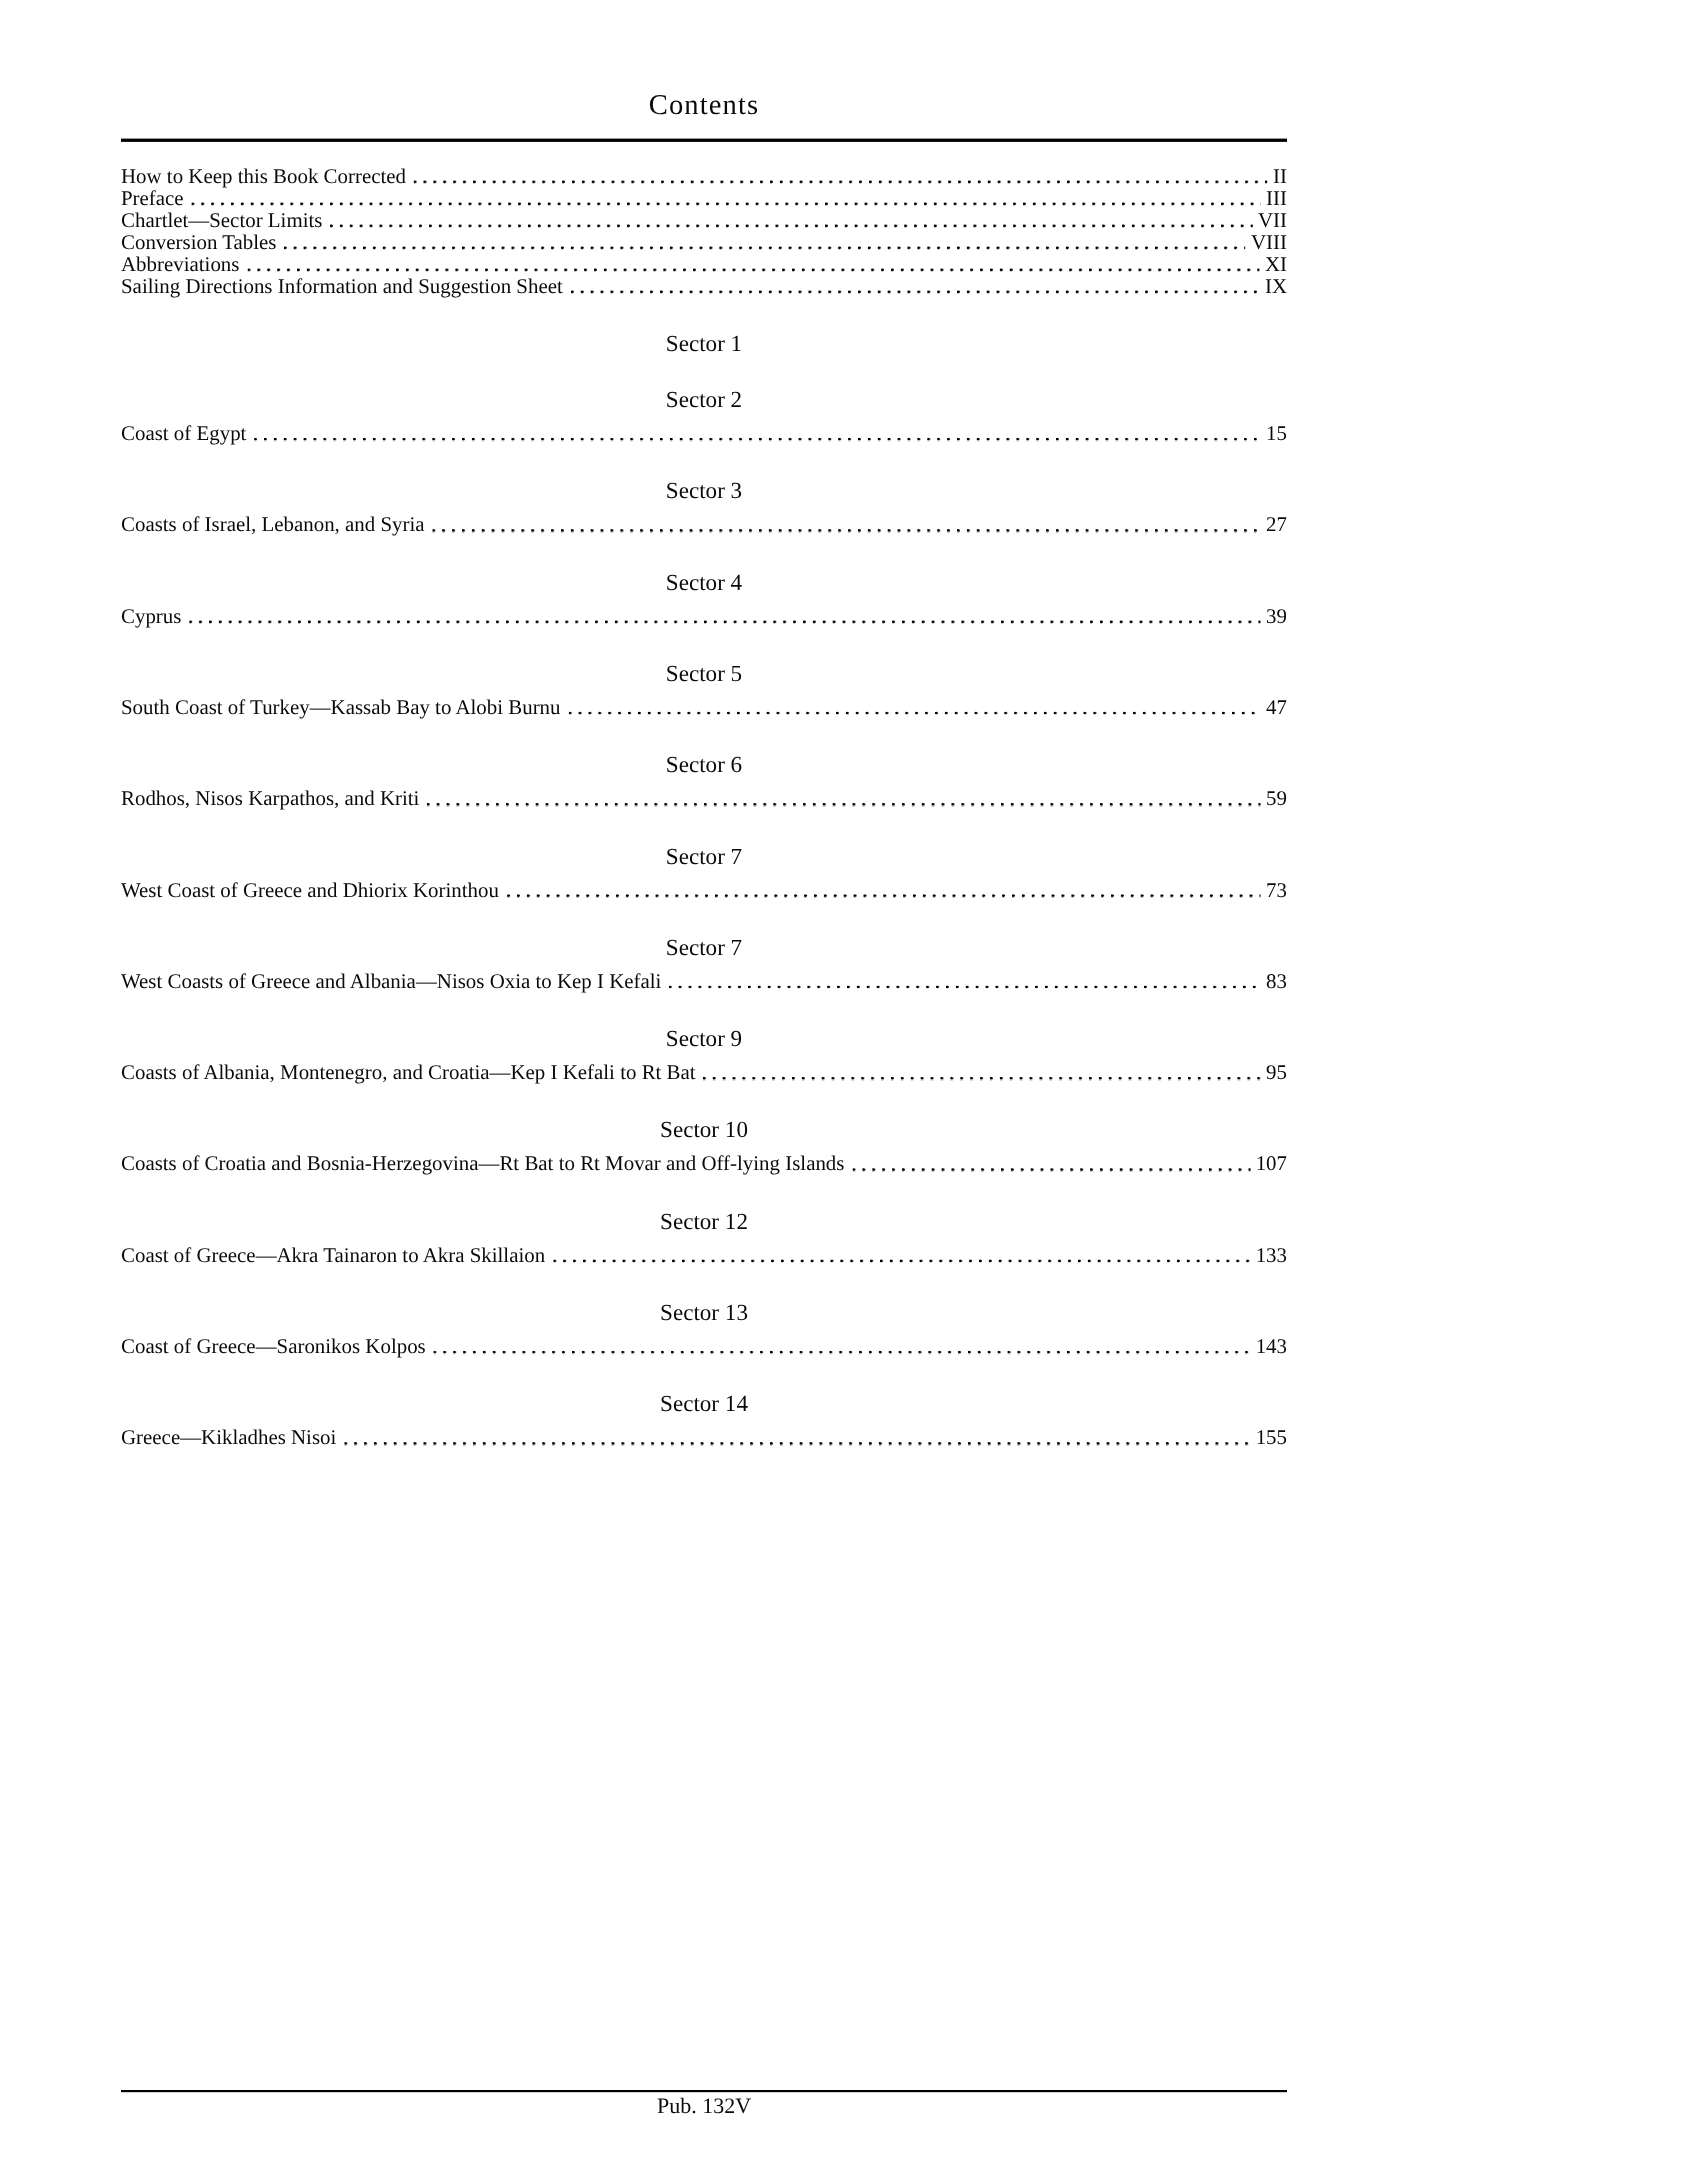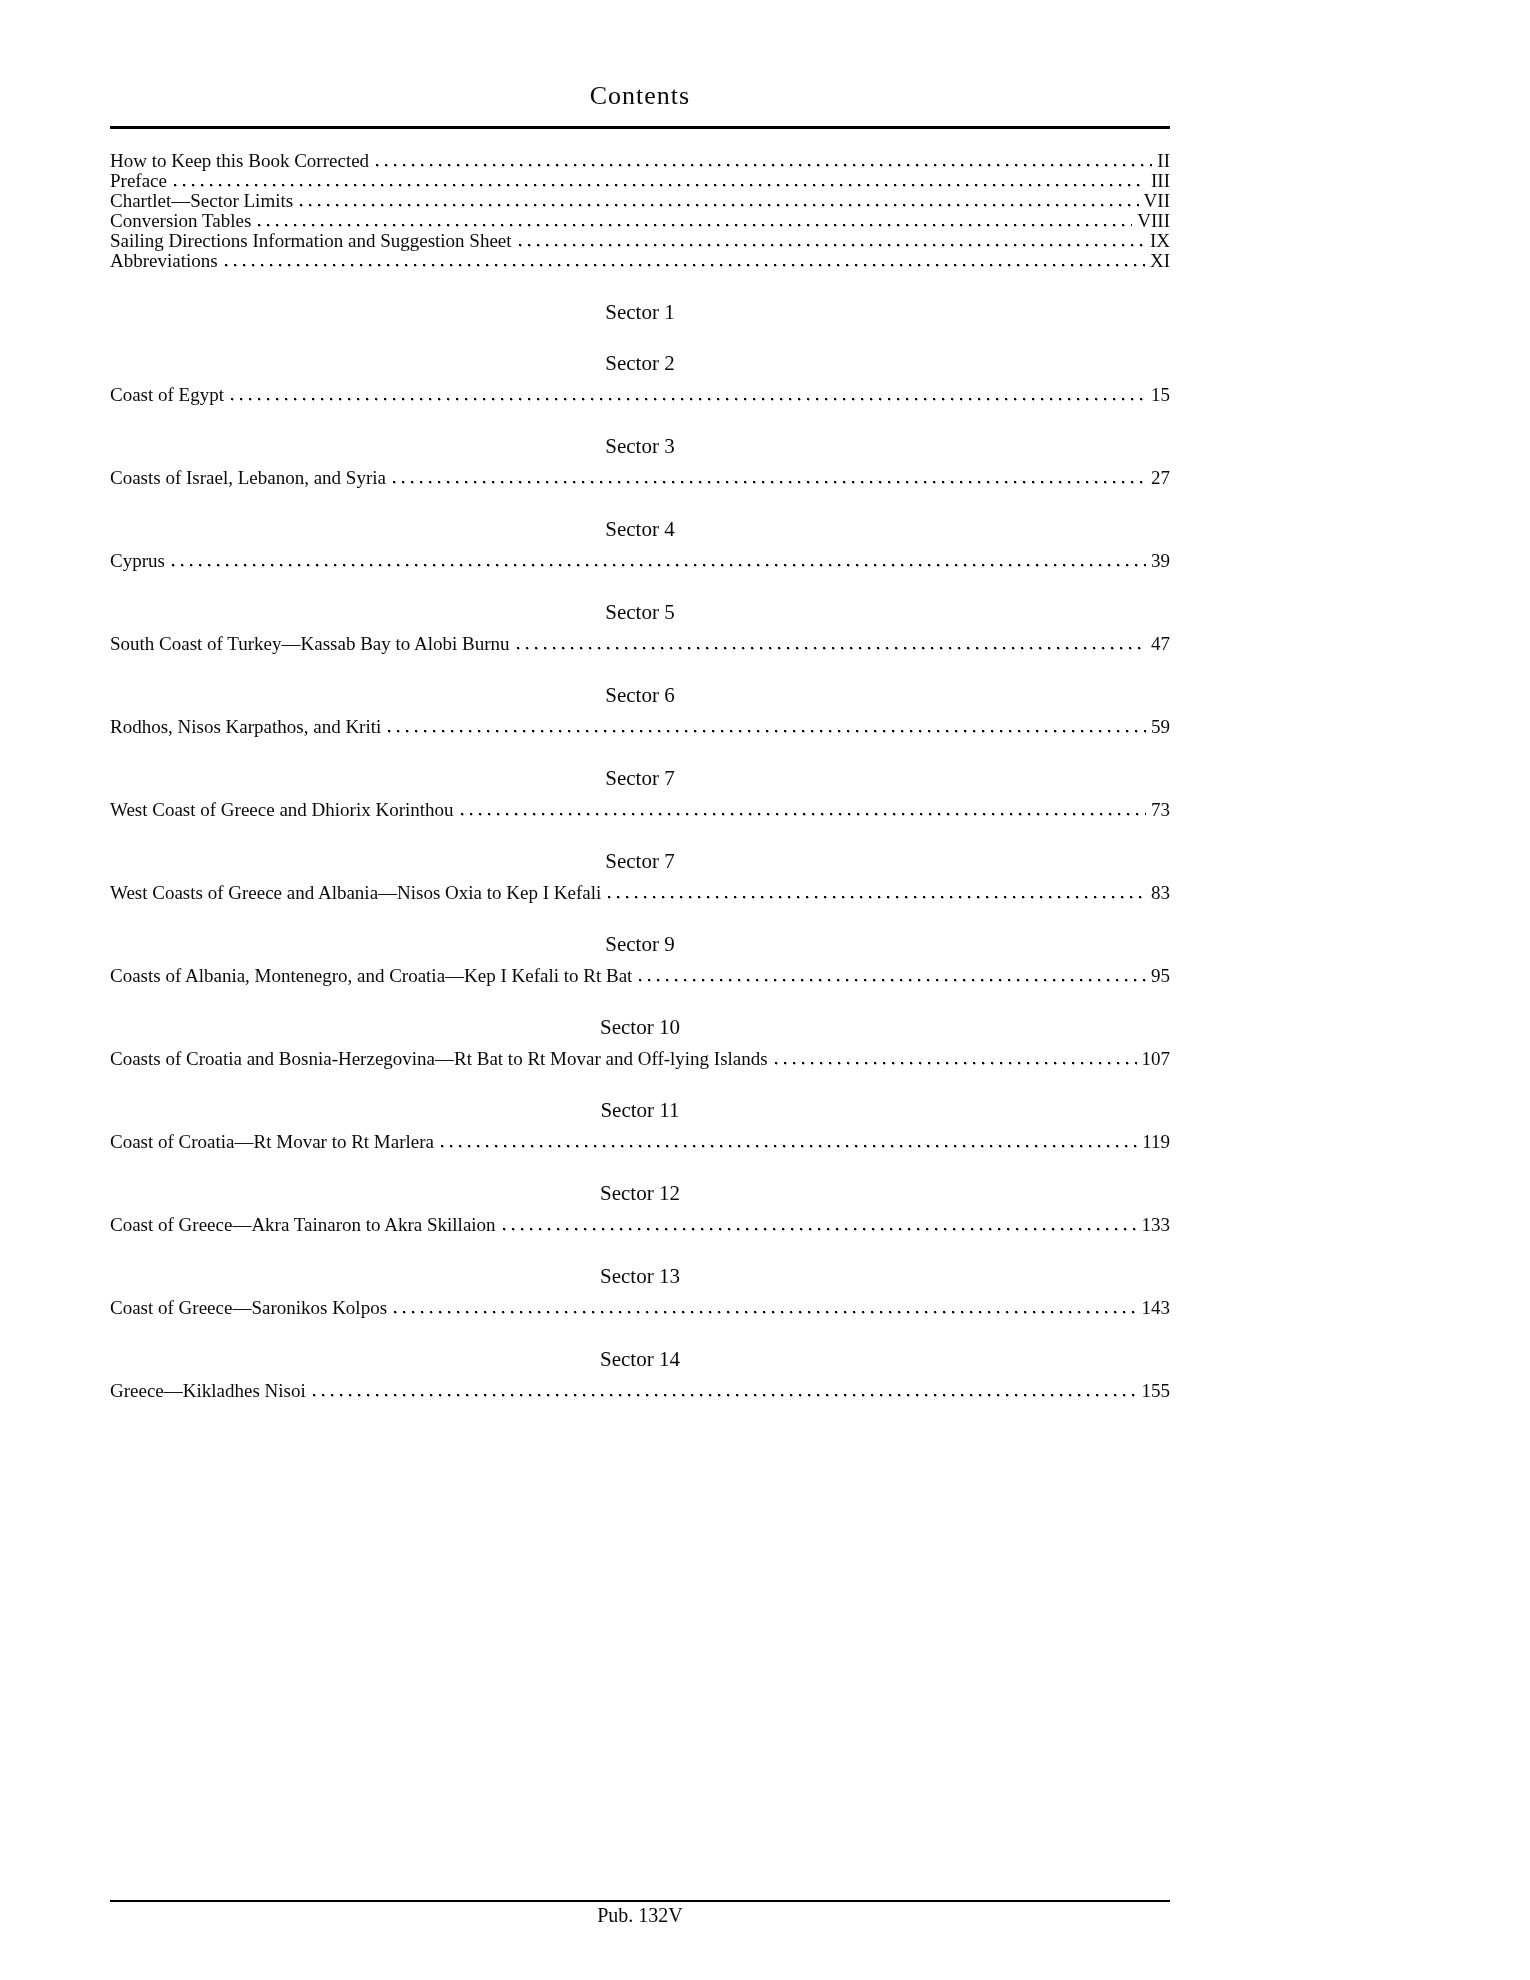--- a/index.html
+++ b/index.html
@@ -103,29 +103,29 @@
       <span>Chartlet—Sector Limits</span>
       <span class="leader"></span>
       <span class="pagenum">VII</span>
     </div>
     <div class="toc-row">
       <span>Conversion Tables</span>
       <span class="leader"></span>
       <span class="pagenum">VIII</span>
     </div>
     <div class="toc-row">
+      <span>Abbreviations</span>
+      <span class="leader"></span>
+      <span class="pagenum">XI</span>
+    </div>
+    <div class="toc-row">
       <span>Sailing Directions Information and Suggestion Sheet</span>
       <span class="leader"></span>
       <span class="pagenum">IX</span>
     </div>
-    <div class="toc-row">
-      <span>Abbreviations</span>
-      <span class="leader"></span>
-      <span class="pagenum">XI</span>
-    </div>
   </div>
 
   <div class="sector">
     <div class="sector-heading">Sector 1</div>
   </div>
 
   <div class="sector">
     <div class="sector-heading">Sector 2</div>
     <div class="toc-row">
       <span>Coast of Egypt</span>
@@ -199,28 +199,20 @@
 
   <div class="sector">
     <div class="sector-heading">Sector 10</div>
     <div class="toc-row">
       <span>Coasts of Croatia and Bosnia-Herzegovina—Rt Bat to Rt Movar and Off-lying Islands</span>
       <span class="leader"></span>
       <span class="pagenum">107</span>
     </div>
   </div>
 
-  <div class="sector">
-    <div class="sector-heading">Sector 11</div>
-    <div class="toc-row">
-      <span>Coast of Croatia—Rt Movar to Rt Marlera</span>
-      <span class="leader"></span>
-      <span class="pagenum">119</span>
-    </div>
-  </div>
 
   <div class="sector">
     <div class="sector-heading">Sector 12</div>
     <div class="toc-row">
       <span>Coast of Greece—Akra Tainaron to Akra Skillaion</span>
       <span class="leader"></span>
       <span class="pagenum">133</span>
     </div>
   </div>
 

